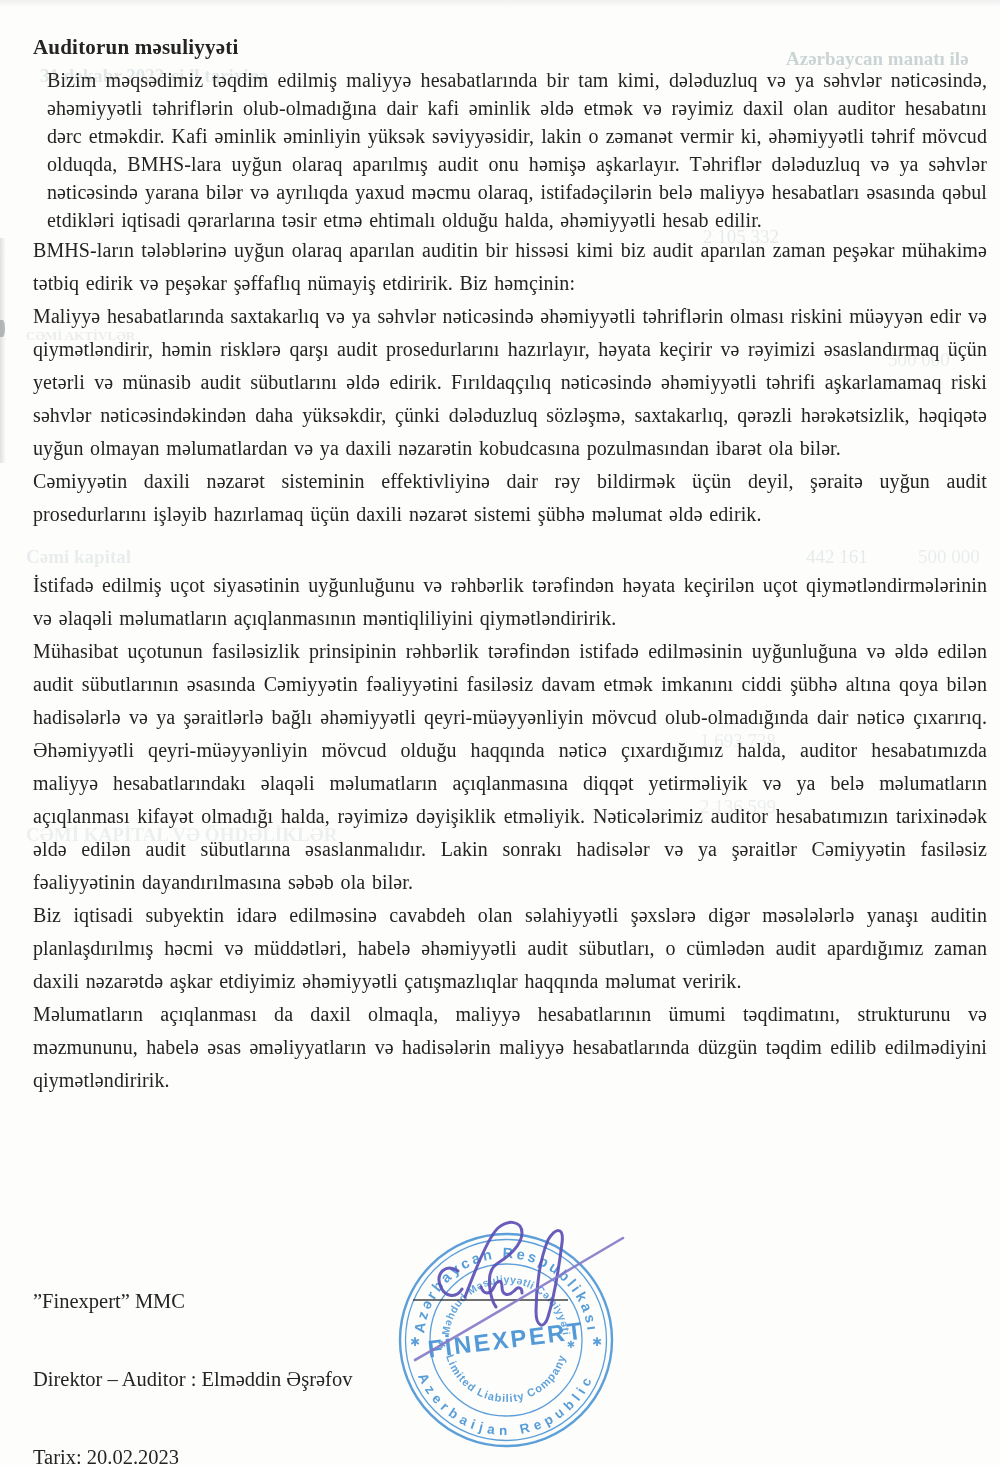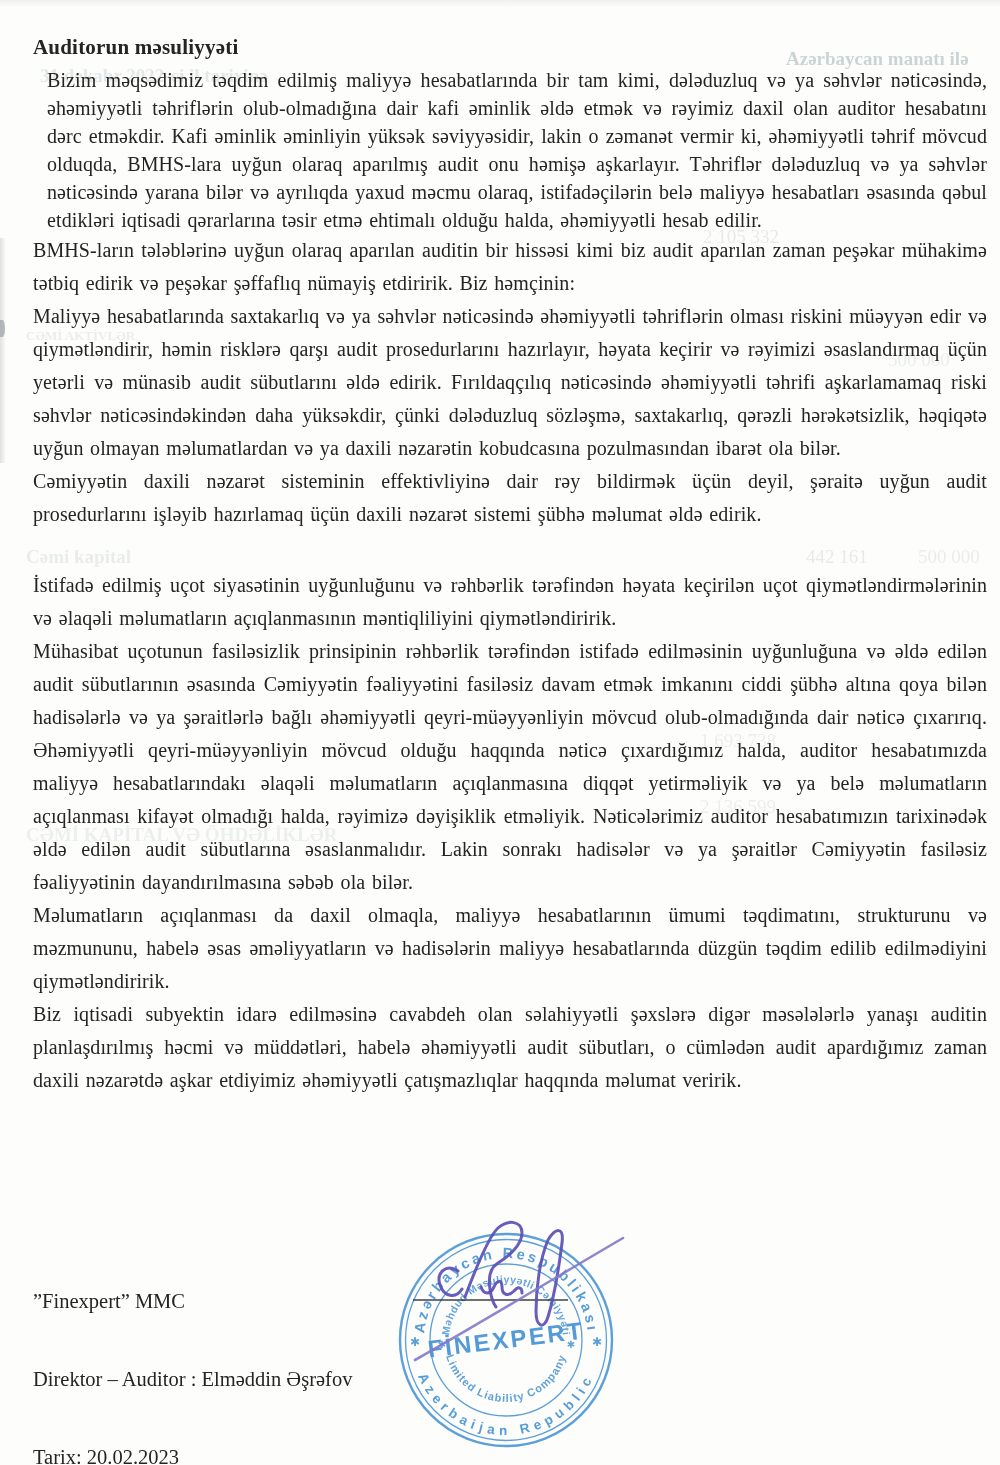--- a/index.html
+++ b/index.html
@@ -89,22 +89,22 @@
   <div class="edge-mark"></div>
 
   <div class="content">
     <h1>Auditorun məsuliyyəti</h1>
     <p class="tight">Bizim məqsədimiz təqdim edilmiş maliyyə hesabatlarında bir tam kimi, dələduzluq və ya səhvlər nəticəsində, əhəmiyyətli təhriflərin olub-olmadığına dair kafi əminlik əldə etmək və rəyimiz daxil olan auditor hesabatını dərc etməkdir. Kafi əminlik əminliyin yüksək səviyyəsidir, lakin o zəmanət vermir ki, əhəmiyyətli təhrif mövcud olduqda, BMHS-lara uyğun olaraq aparılmış audit onu həmişə aşkarlayır. Təhriflər dələduzluq və ya səhvlər nəticəsində yarana bilər və ayrılıqda yaxud məcmu olaraq, istifadəçilərin belə maliyyə hesabatları əsasında qəbul etdikləri iqtisadi qərarlarına təsir etmə ehtimalı olduğu halda, əhəmiyyətli hesab edilir.</p>
     <p>BMHS-ların tələblərinə uyğun olaraq aparılan auditin bir hissəsi kimi biz audit aparılan zaman peşəkar mühakimə tətbiq edirik və peşəkar şəffaflıq nümayiş etdiririk. Biz həmçinin:</p>
     <p>Maliyyə hesabatlarında saxtakarlıq və ya səhvlər nəticəsində əhəmiyyətli təhriflərin olması riskini müəyyən edir və qiymətləndirir, həmin risklərə qarşı audit prosedurlarını hazırlayır, həyata keçirir və rəyimizi əsaslandırmaq üçün yetərli və münasib audit sübutlarını əldə edirik. Fırıldaqçılıq nəticəsində əhəmiyyətli təhrifi aşkarlamamaq riski səhvlər nəticəsindəkindən daha yüksəkdir, çünki dələduzluq sözləşmə, saxtakarlıq, qərəzli hərəkətsizlik, həqiqətə uyğun olmayan məlumatlardan və ya daxili nəzarətin kobudcasına pozulmasından ibarət ola bilər.</p>
     <p>Cəmiyyətin daxili nəzarət sisteminin effektivliyinə dair rəy bildirmək üçün deyil, şəraitə uyğun audit prosedurlarını işləyib hazırlamaq üçün daxili nəzarət sistemi şübhə məlumat əldə edirik.</p>
     <p class="gap">İstifadə edilmiş uçot siyasətinin uyğunluğunu və rəhbərlik tərəfindən həyata keçirilən uçot qiymətləndirmələrinin və əlaqəli məlumatların açıqlanmasının məntiqliliyini qiymətləndiririk.</p>
     <p>Mühasibat uçotunun fasiləsizlik prinsipinin rəhbərlik tərəfindən istifadə edilməsinin uyğunluğuna və əldə edilən audit sübutlarının əsasında Cəmiyyətin fəaliyyətini fasiləsiz davam etmək imkanını ciddi şübhə altına qoya bilən hadisələrlə və ya şəraitlərlə bağlı əhəmiyyətli qeyri-müəyyənliyin mövcud olub-olmadığında dair nəticə çıxarırıq. Əhəmiyyətli qeyri-müəyyənliyin mövcud olduğu haqqında nəticə çıxardığımız halda, auditor hesabatımızda maliyyə hesabatlarındakı əlaqəli məlumatların açıqlanmasına diqqət yetirməliyik və ya belə məlumatların açıqlanması kifayət olmadığı halda, rəyimizə dəyişiklik etməliyik. Nəticələrimiz auditor hesabatımızın tarixinədək əldə edilən audit sübutlarına əsaslanmalıdır. Lakin sonrakı hadisələr və ya şəraitlər Cəmiyyətin fasiləsiz fəaliyyətinin dayandırılmasına səbəb ola bilər.</p>
+    <p>Biz iqtisadi subyektin idarə edilməsinə cavabdeh olan səlahiyyətli şəxslərə digər məsələlərlə yanaşı auditin planlaşdırılmış həcmi və müddətləri, habelə əhəmiyyətli audit sübutları, o cümlədən audit apardığımız zaman daxili nəzarətdə aşkar etdiyimiz əhəmiyyətli çatışmazlıqlar haqqında məlumat veririk.</p>
     <p>Məlumatların açıqlanması da daxil olmaqla, maliyyə hesabatlarının ümumi təqdimatını, strukturunu və məzmununu, habelə əsas əməliyyatların və hadisələrin maliyyə hesabatlarında düzgün təqdim edilib edilmədiyini qiymətləndiririk.</p>
-    <p>Biz iqtisadi subyektin idarə edilməsinə cavabdeh olan səlahiyyətli şəxslərə digər məsələlərlə yanaşı auditin planlaşdırılmış həcmi və müddətləri, habelə əhəmiyyətli audit sübutları, o cümlədən audit apardığımız zaman daxili nəzarətdə aşkar etdiyimiz əhəmiyyətli çatışmazlıqlar haqqında məlumat veririk.</p>
   </div>
 
   <div class="sig-block">
     <div>”Finexpert” MMC</div>
     <div>Direktor – Auditor : Elməddin Əşrəfov</div>
     <div>Tarix: 20.02.2023</div>
   </div>
 
   <svg class="stamp" width="340" height="300" viewBox="0 0 340 300" aria-hidden="true">
     <defs>

